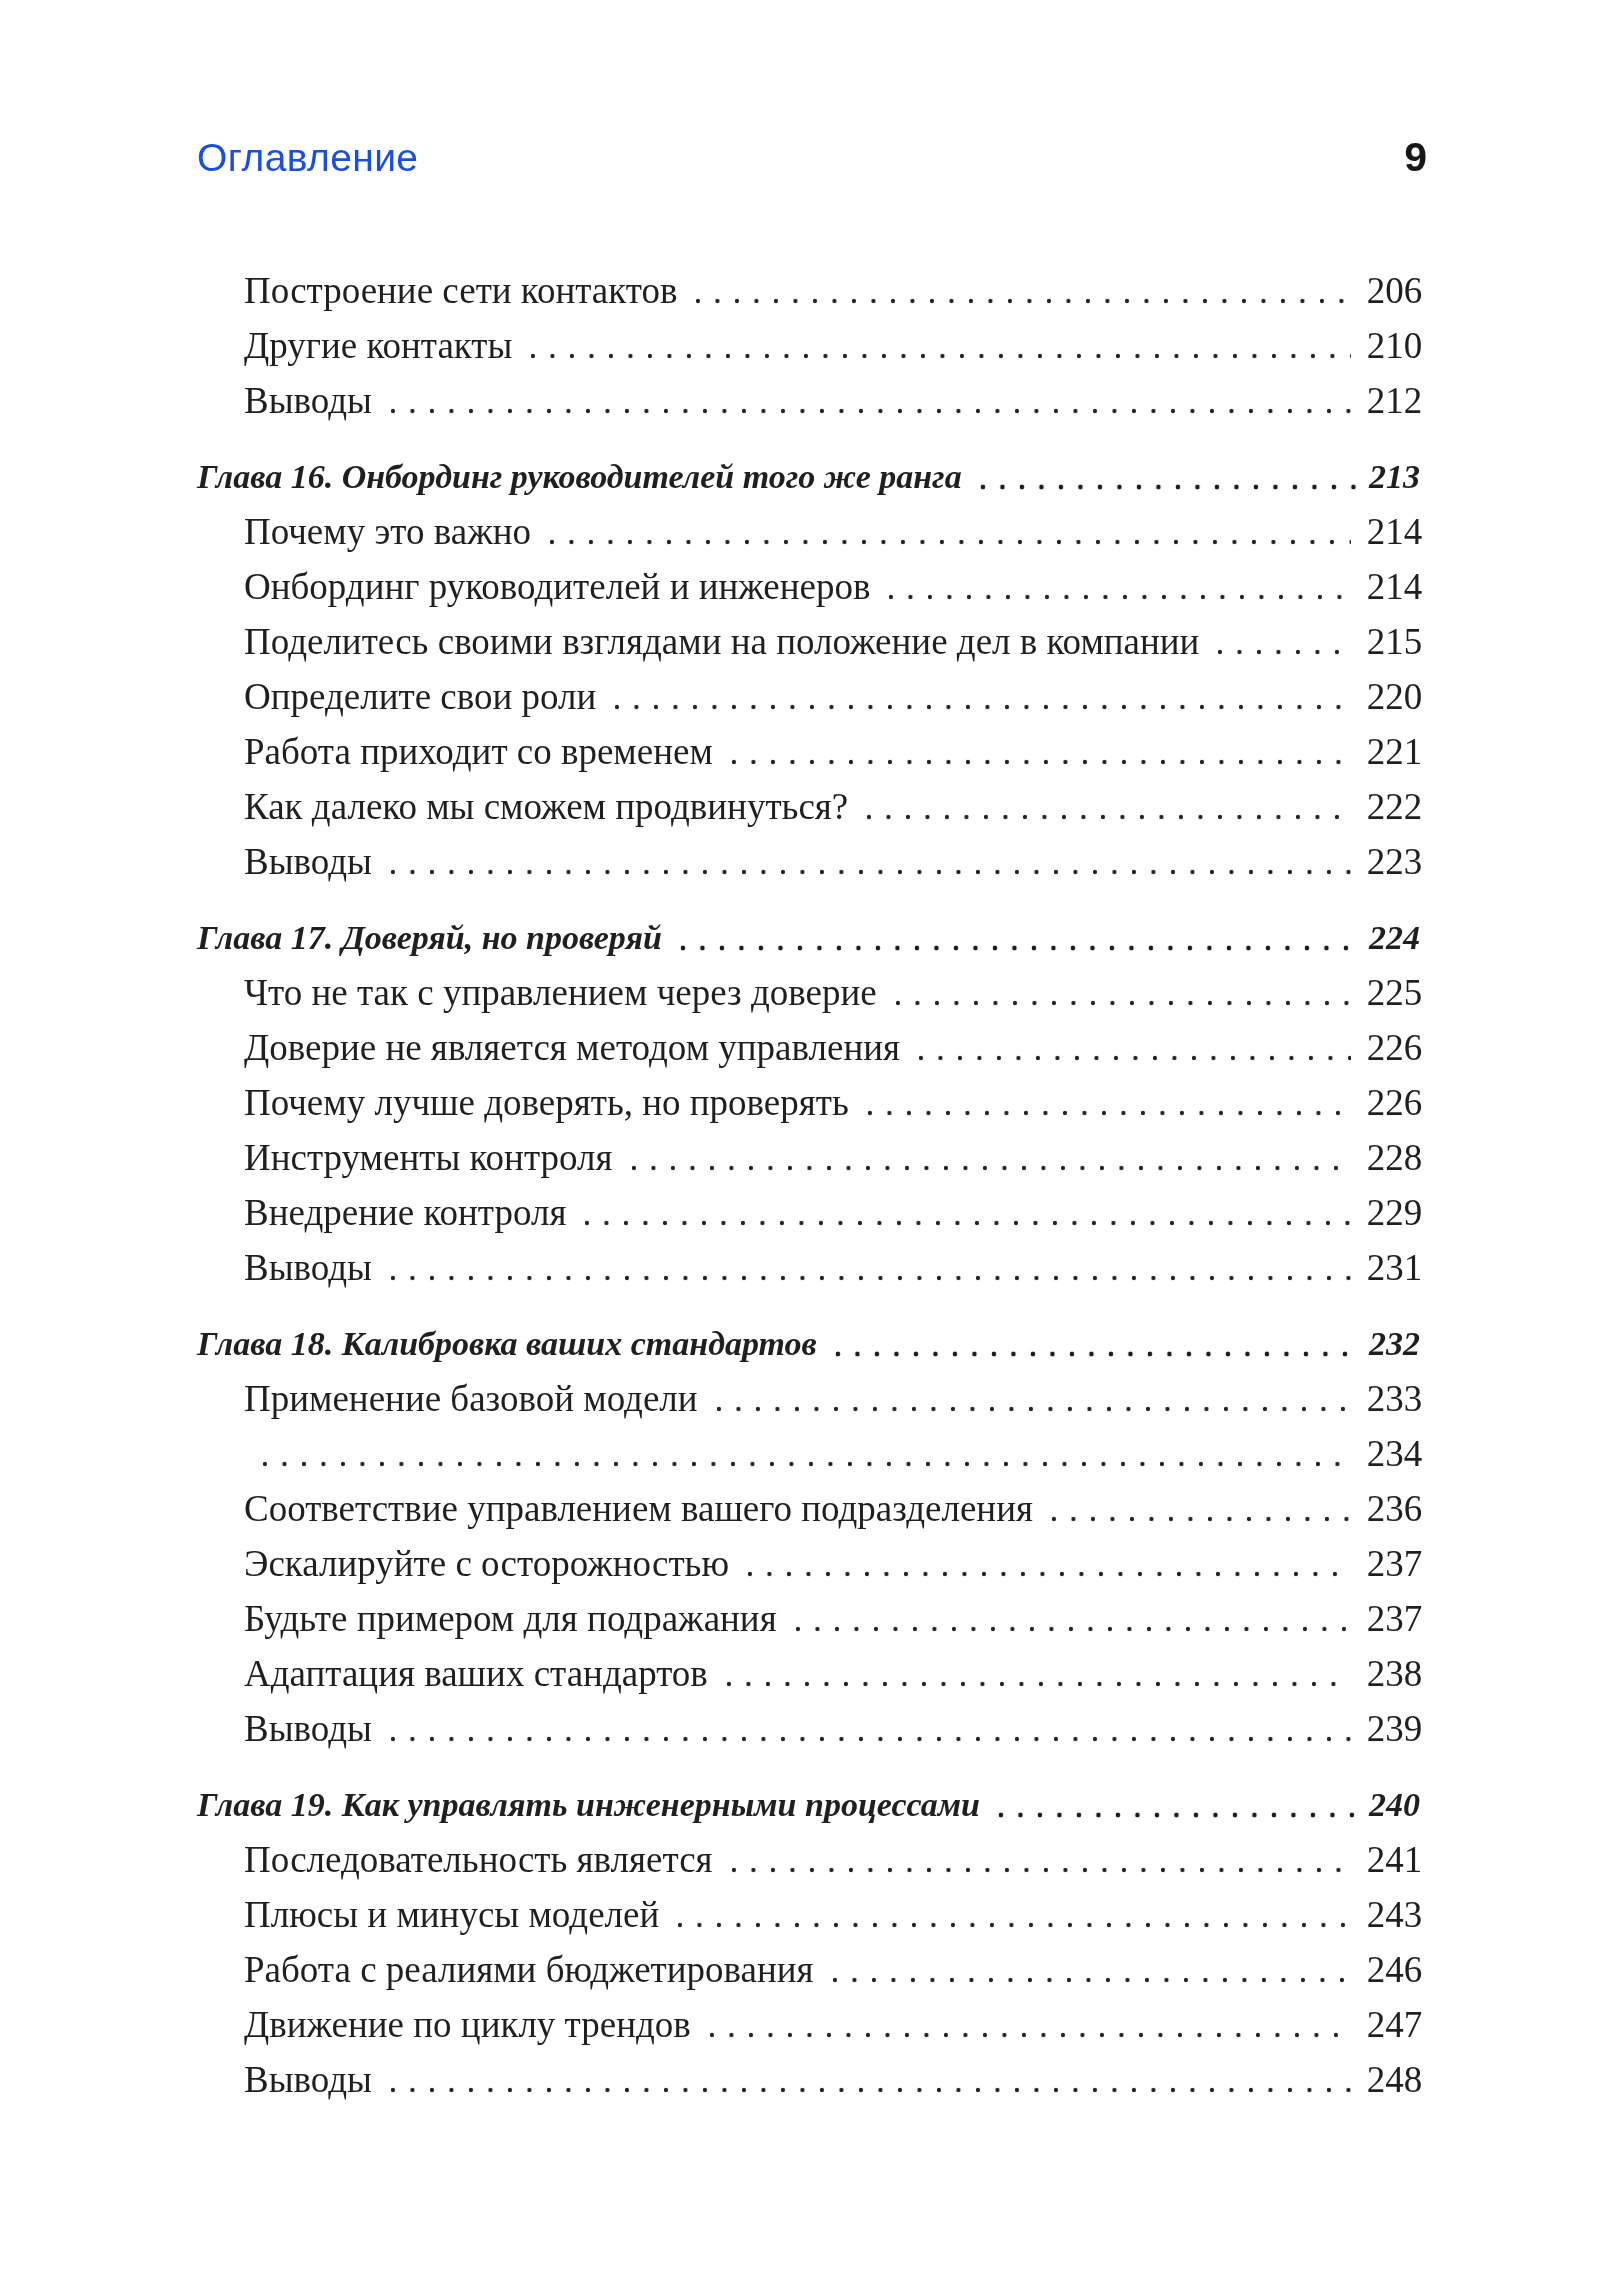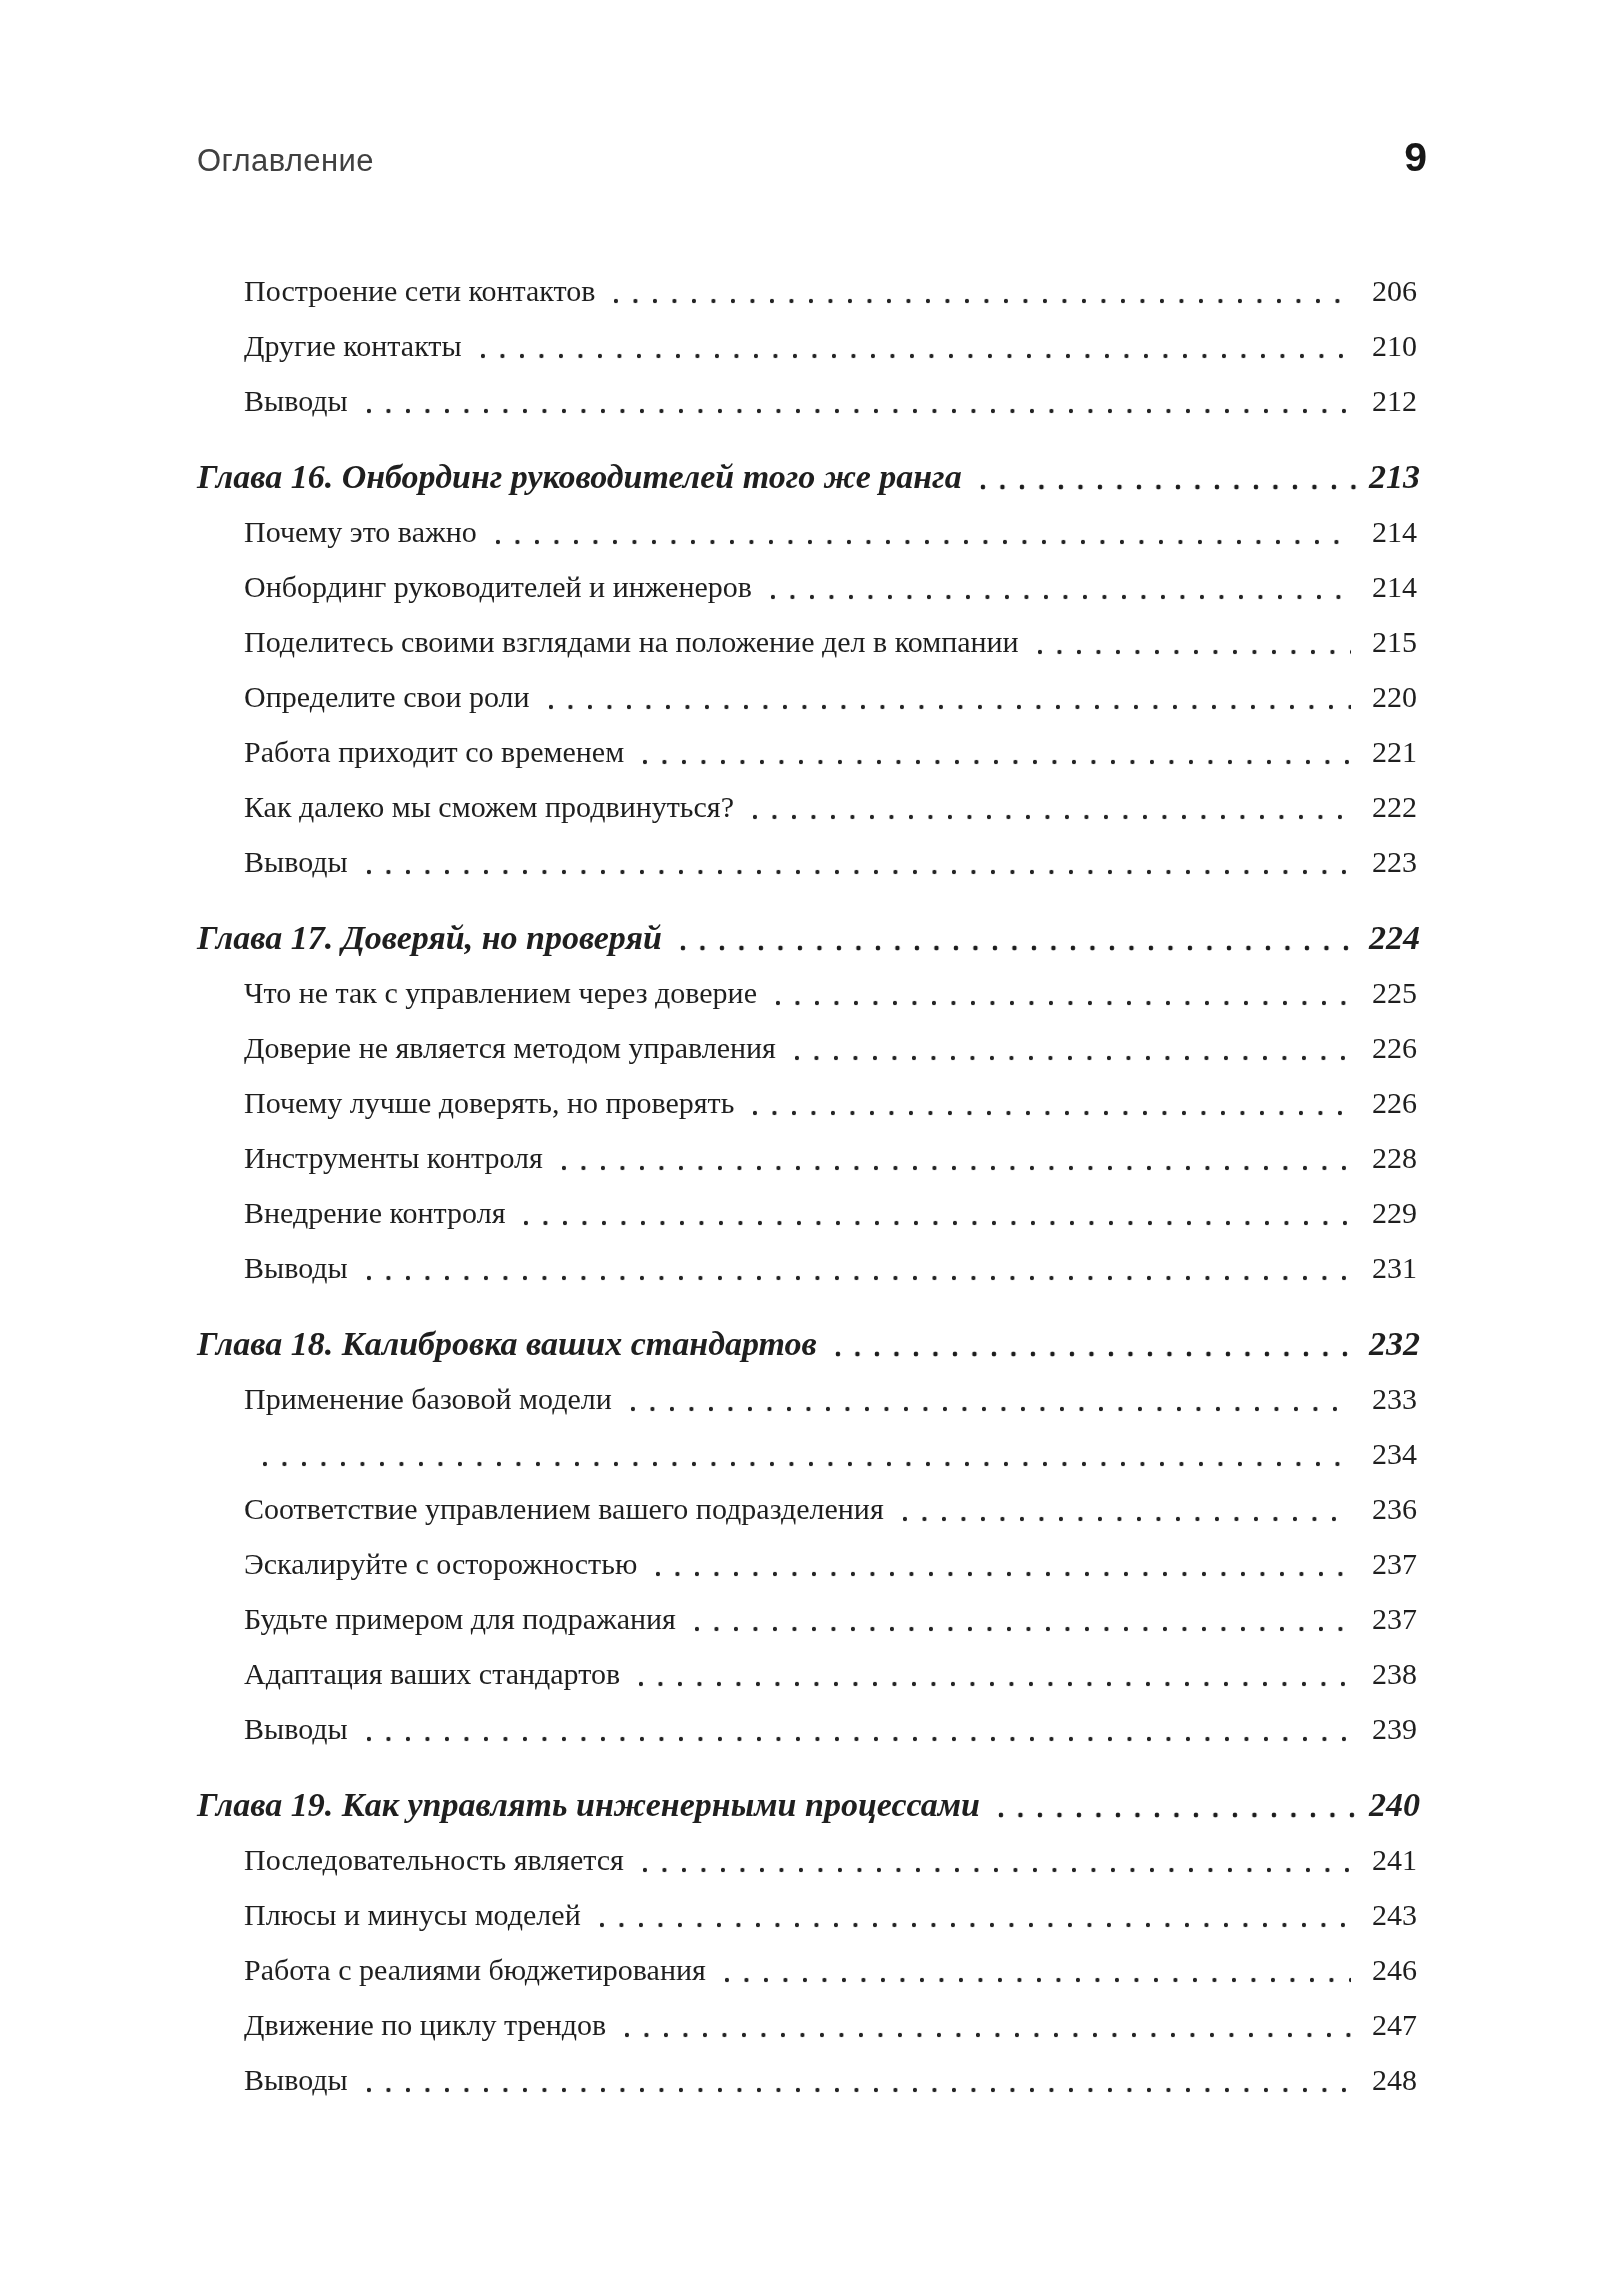--- a/index.html
+++ b/index.html
@@ -22,42 +22,42 @@
     top: 136px;
     left: 197px;
     right: 197px;
     height: 42px;
     display: flex;
     justify-content: space-between;
     align-items: baseline;
     font-family: "Liberation Sans", "DejaVu Sans", sans-serif;
   }
   .running-head .head-title {
-    font-size: 31px;
+    font-size: 39px;
     line-height: 42px;
-    color: #404040;
+    color: #1d4ed8;
     letter-spacing: 0.4px;
   }
   .running-head .head-pagenum {
     font-size: 41px;
     line-height: 42px;
     font-weight: 700;
     color: #171717;
   }
   .toc {
     position: absolute;
     top: 263px;
     left: 197px;
     right: 197px;
   }
   .row {
     display: flex;
     height: 55px;
     line-height: 55px;
-    font-size: 30px;
+    font-size: 37px;
     white-space: nowrap;
   }
   .row .label {
     flex: 0 0 auto;
   }
   .row .dots {
     flex: 1 1 auto;
     margin-left: 8px;
     margin-right: 11.4px;
     background-image: radial-gradient(circle, #242424 1.9px, rgba(0,0,0,0) 2.4px);

